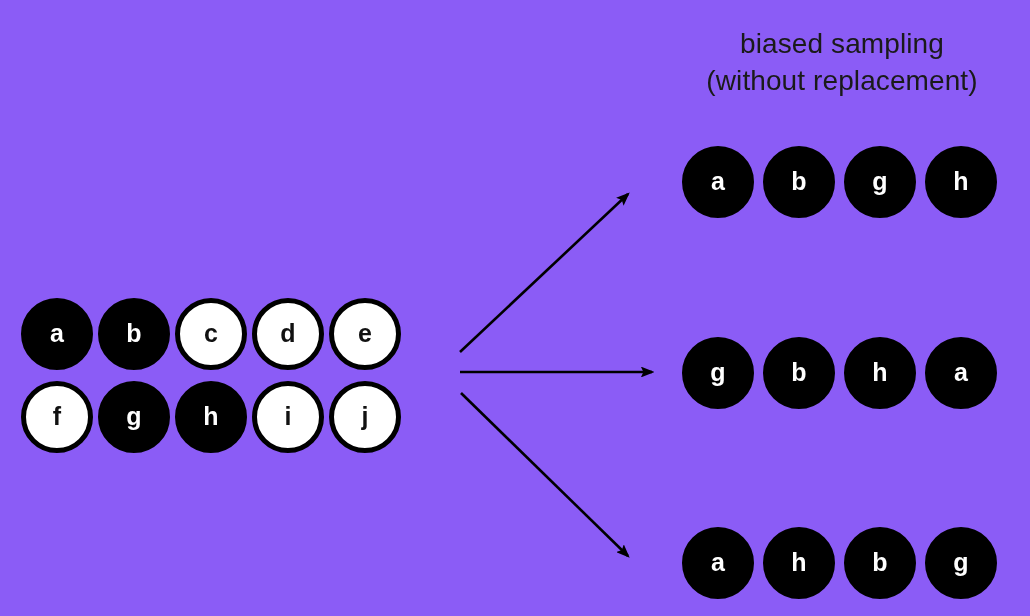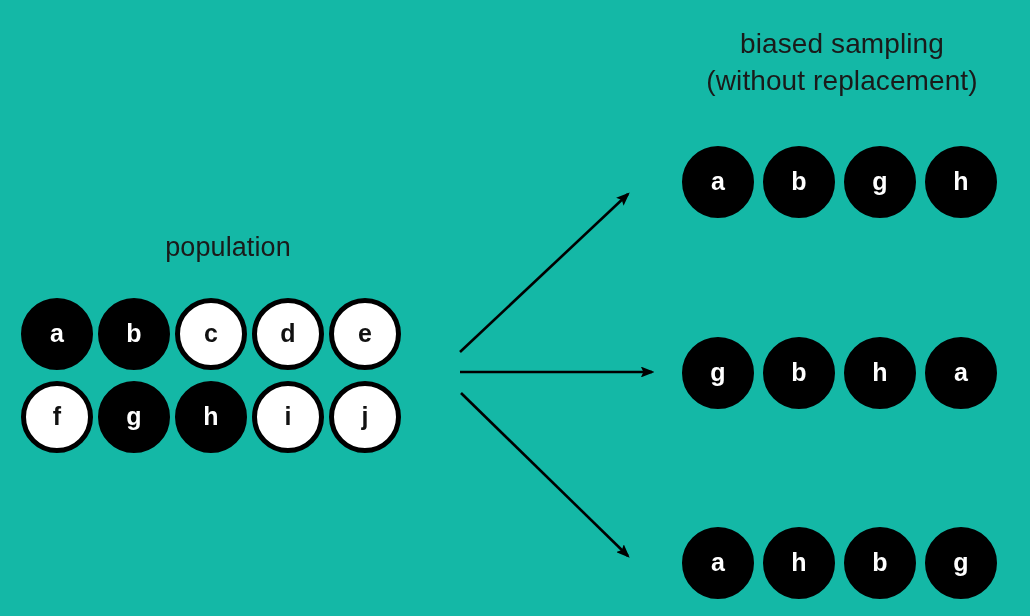--- a/index.html
+++ b/index.html
@@ -9,21 +9,21 @@
     background: #ffffff;
   }
   body {
     font-family: "Liberation Sans", sans-serif;
     color: #000000;
   }
   #canvas {
     position: relative;
     width: 1030px;
     height: 616px;
-    background: #14b8a6;
+    background: #8b5cf6;
     overflow: hidden;
   }
 
   
   .label {
     position: absolute;
     font-family: "Liberation Sans", sans-serif;
     font-weight: 400;
     color: #1a1a1a;
     white-space: nowrap;
@@ -96,21 +96,20 @@
 </head>
 <body>
 
 <div id="canvas">
 
   <div class="label" id="sample-title">
     <span class="title-line">biased sampling</span>
     <span class="title-line">(without replacement)</span>
   </div>
 
-  <div class="label" id="population-label">population</div>
 
   <div class="node-group" id="population-group">
       <div class="node filled" style="left: 21px; top: 298px;">
         <span class="glyph">a</span>
       </div>
       <div class="node filled" style="left: 98px; top: 298px;">
         <span class="glyph">b</span>
       </div>
       <div class="node outlined" style="left: 175px; top: 298px;">
         <span class="glyph">c</span>

